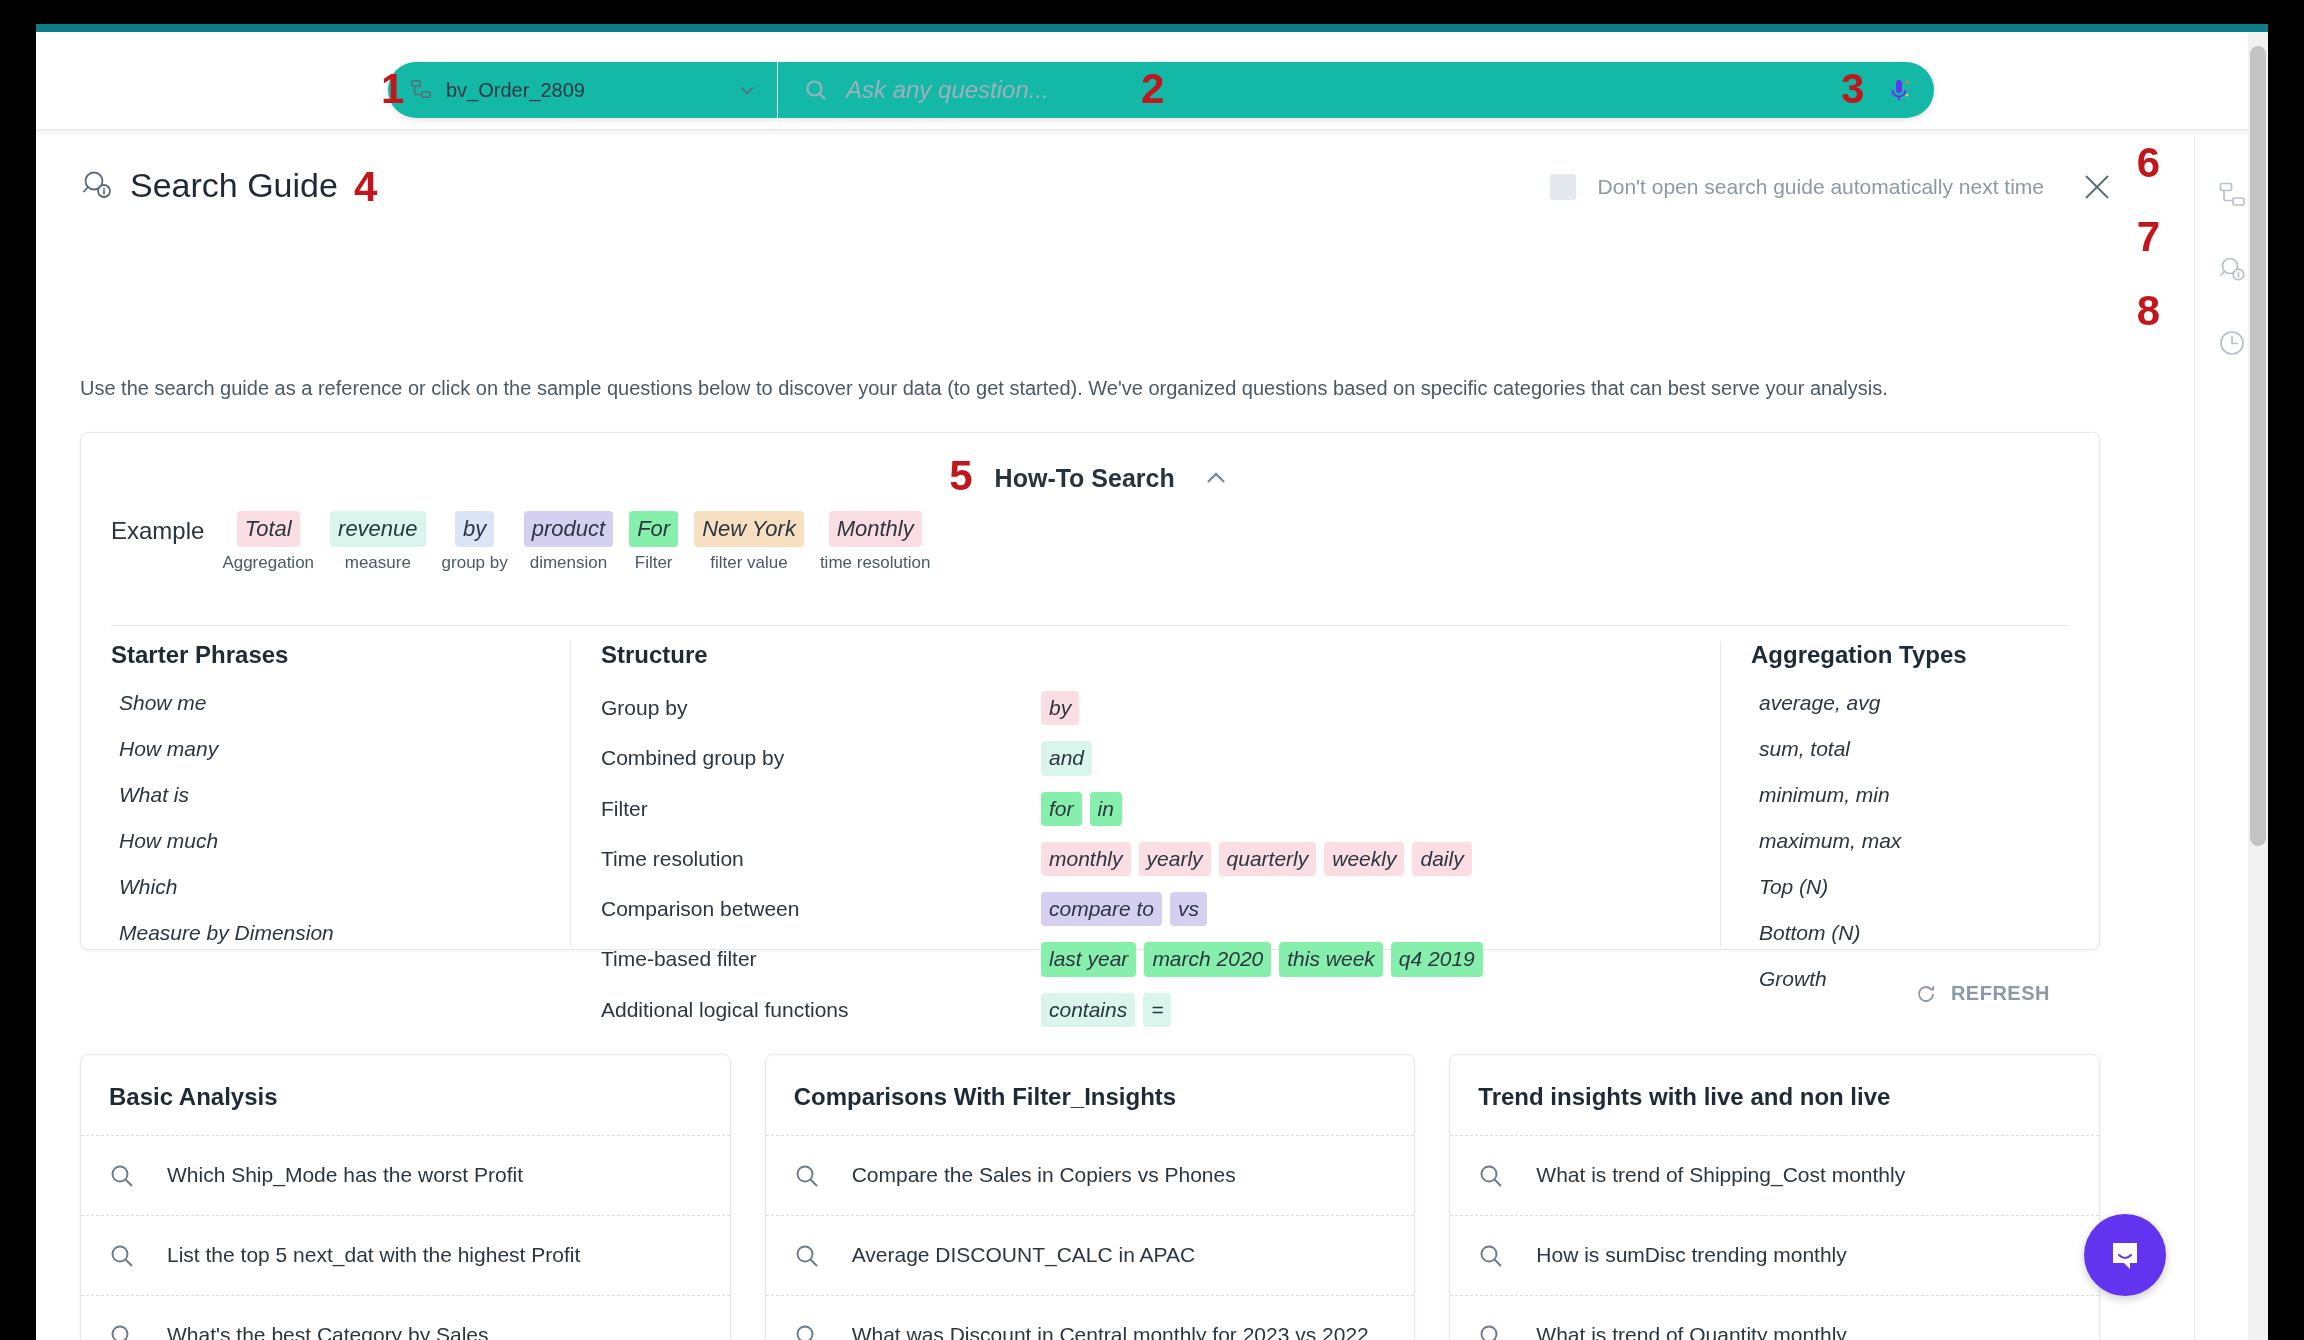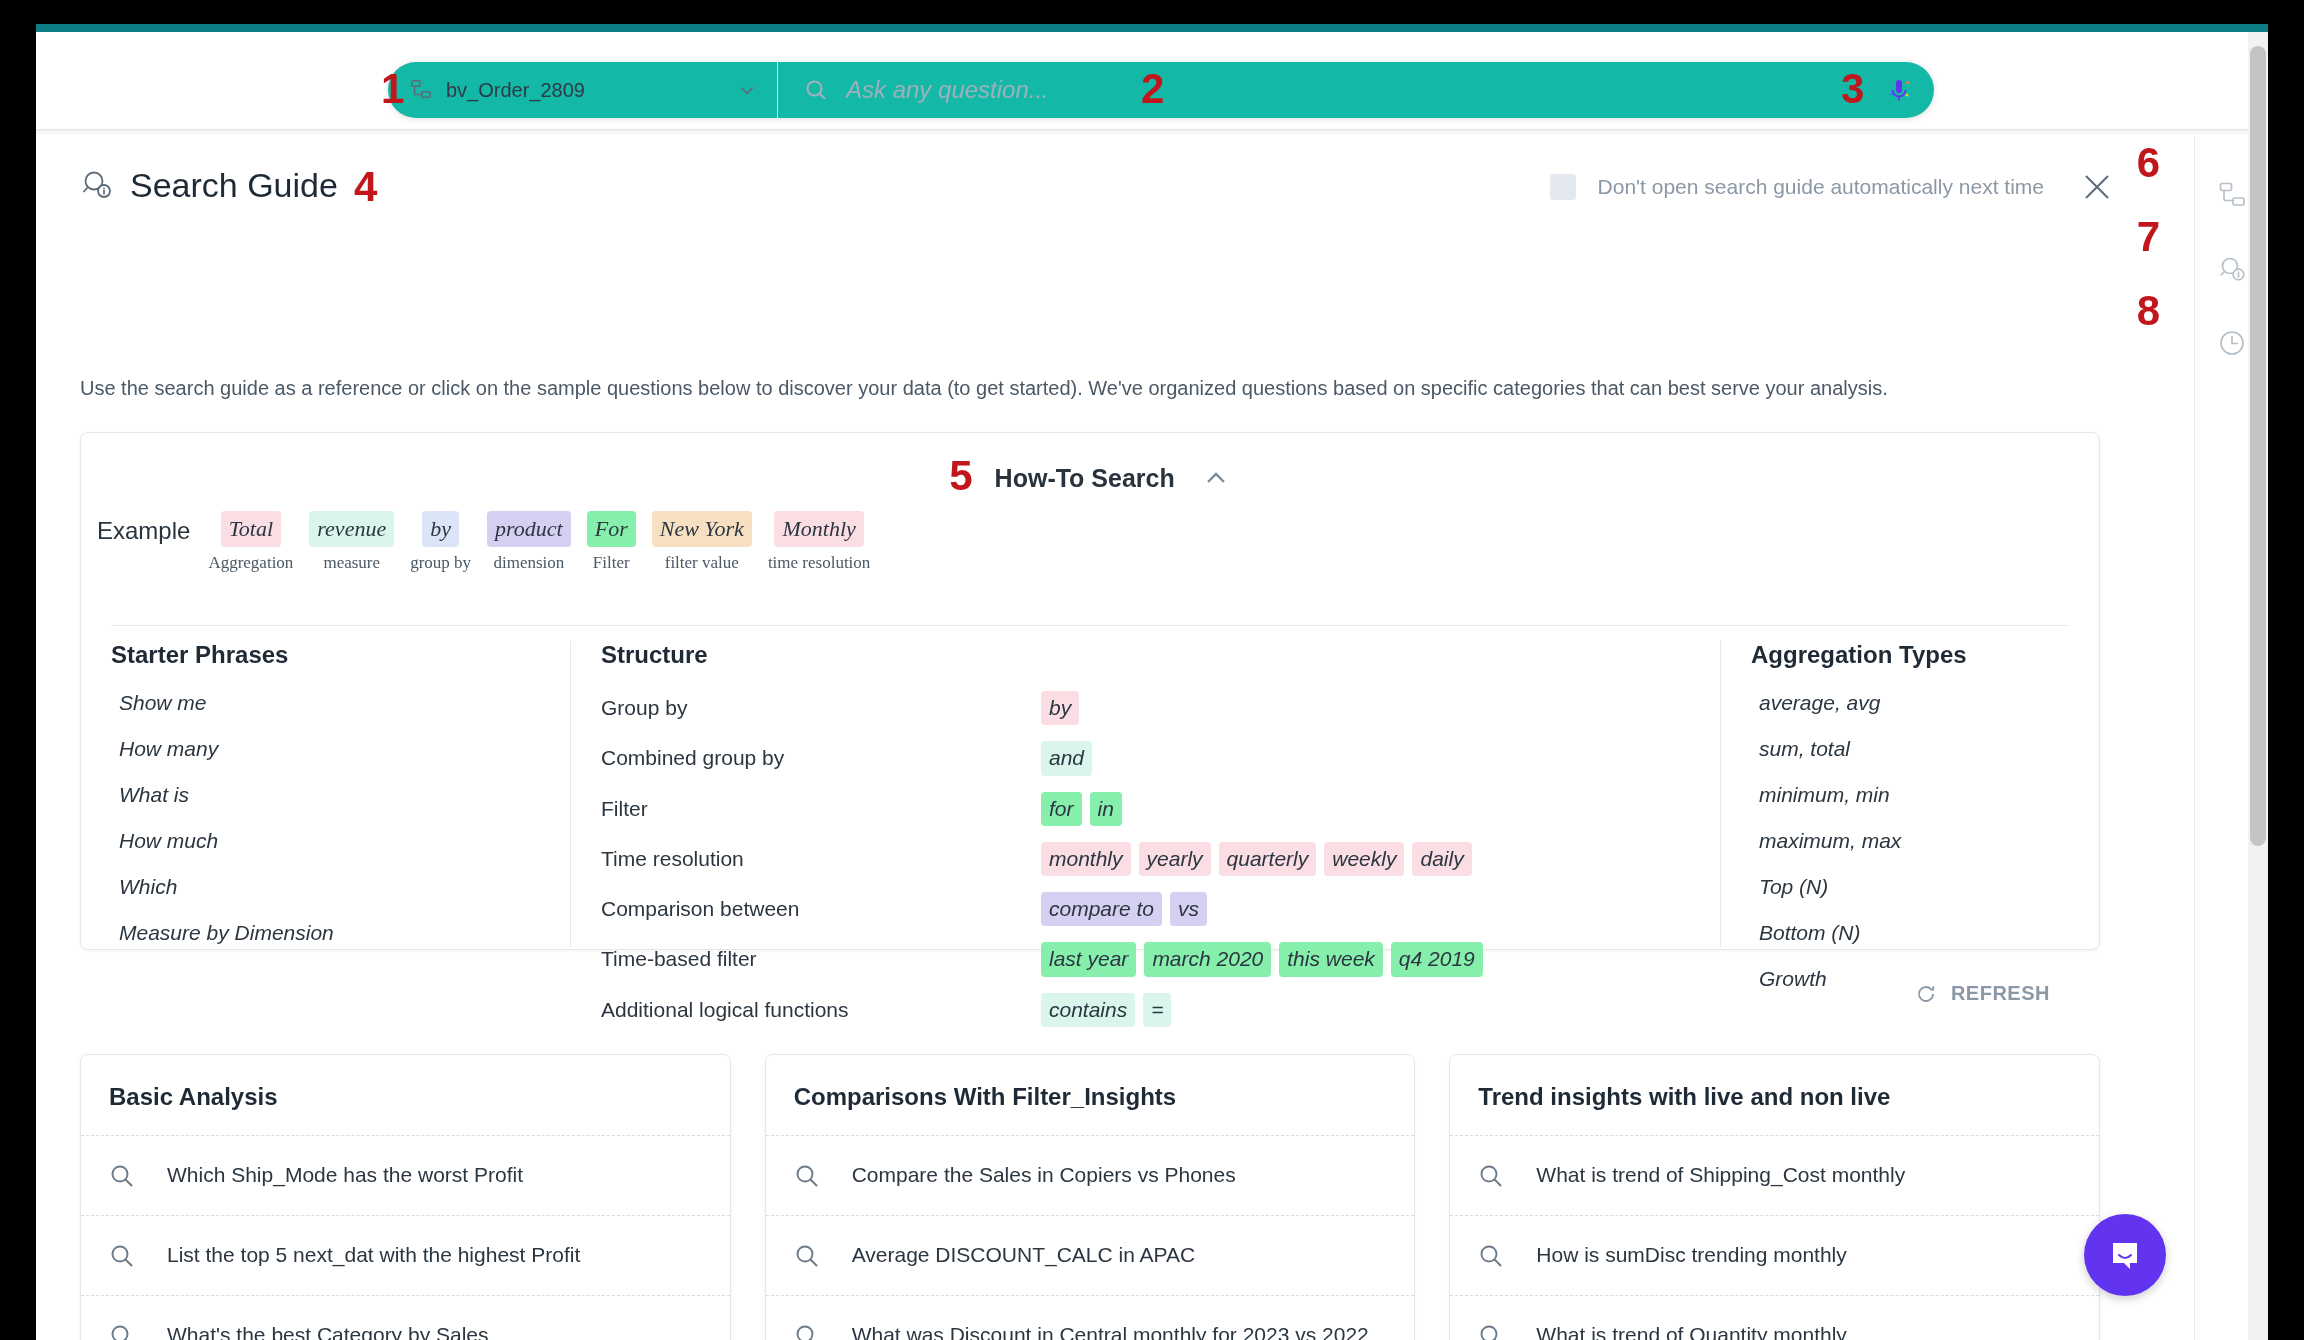--- a/index.html
+++ b/index.html
@@ -203,37 +203,36 @@
     font-size: 25px;
     font-weight: bold;
     color: #28333e;
     margin-right: 26px;
   }
   #howto-chevron { width: 30px; height: 30px; }
 
   
   #example-row {
     position: absolute;
-    left: 16px; top: 78px;
+    left: 30px; top: 78px;
     display: flex;
     align-items: flex-start;
     justify-content: space-between;
   }
   #example-label {
     font-size: 24px;
     color: #28333e;
     margin-right: 18px;
     padding-top: 6px;
   }
   .token-group {
     display: flex;
     flex-direction: column;
     align-items: center;
     margin-right: 16px;
-    font-family: Liberation Serif, serif;
   }
   .token {
     font-size: 22px;
     font-style: italic;
     padding: 4px 8px;
     border-radius: 4px;
     color: #2b3640;
     white-space: nowrap;
     line-height: 1.25;
   }

